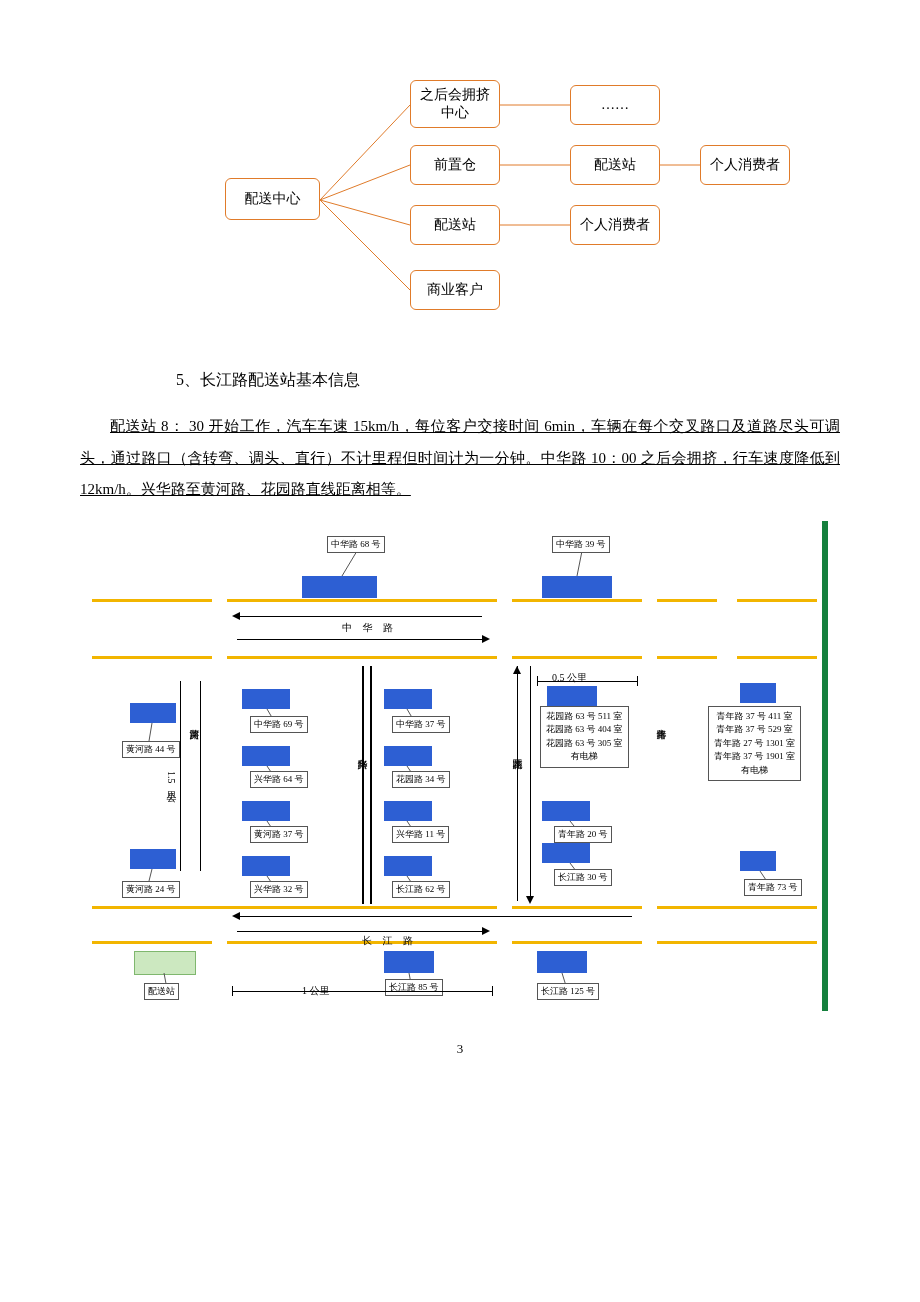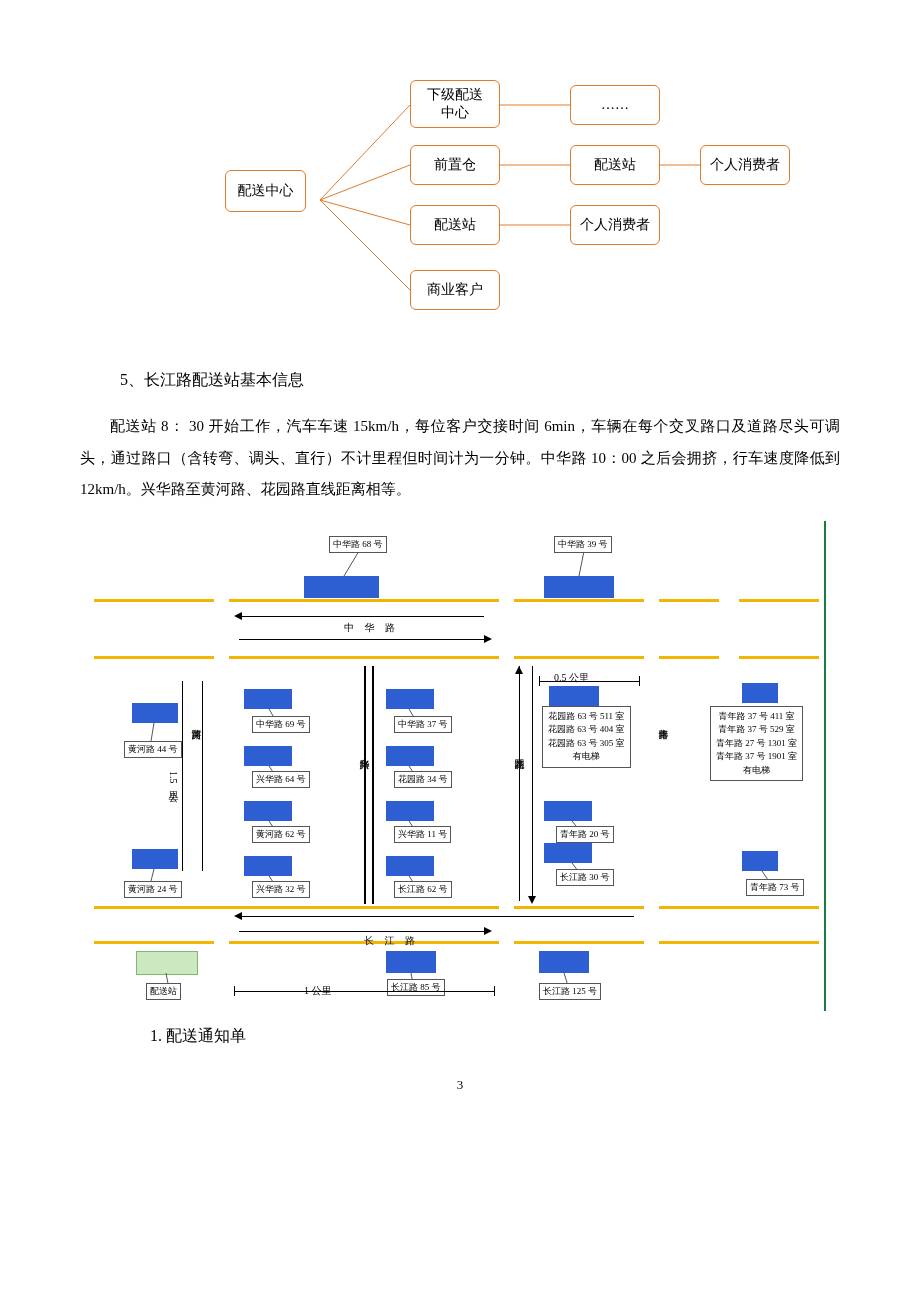--- a/index.html
+++ b/index.html
@@ -36,36 +36,37 @@
     box-sizing: border-box;
   }
   .tree svg {
     position: absolute;
     left: 0; top: 0;
     width: 700px; height: 280px;
     pointer-events: none;
   }
   .tree line { stroke: #e07b2a; stroke-width: 1; }
   
-  .h5 { margin: 10px 0 20px 60px; font-size: 16px; }
+  .h5 { margin: 10px 0 20px 116px; font-size: 16px; }
   .para {
     line-height: 2.1;
     font-size: 15px;
     margin: 0 20px 15px 20px;
     text-indent: 2em;
     text-align: justify;
+    text-decoration: underline;
   }
   
   .map {
     position: relative;
     width: 730px;
     height: 490px;
     margin: 0 auto 15px auto;
     font-size: 10px;
-    border-right: 2px solid #15803d;
+    border-right: 6px solid #15803d;
   }
   .map .lbl {
     position: absolute;
     border: 1px solid #555;
     background: #fff;
     padding: 1px 3px;
     font-size: 9px;
     white-space: nowrap;
   }
   .map .lbl-multi {
@@ -132,22 +133,22 @@
     <svg>
       <line x1="200" y1="140" x2="290" y2="45"></line>
       <line x1="200" y1="140" x2="290" y2="105"></line>
       <line x1="200" y1="140" x2="290" y2="165"></line>
       <line x1="200" y1="140" x2="290" y2="230"></line>
       <line x1="380" y1="45" x2="450" y2="45"></line>
       <line x1="380" y1="105" x2="450" y2="105"></line>
       <line x1="380" y1="165" x2="450" y2="165"></line>
       <line x1="540" y1="105" x2="580" y2="105"></line>
     </svg>
-    <div class="node" style="left:105px;top:110px;width:81px;height:42px">配送中心</div>
-    <div class="node" style="left:290px;top:20px;width:90px;height:48px;white-space:pre">下级配送
+    <div class="node" style="left:105px;top:118px;width:95px;height:42px">配送中心</div>
+    <div class="node" style="left:290px;top:20px;width:90px;height:48px;white-space:pre">之后会拥挤
 中心</div>
     <div class="node" style="left:290px;top:85px;width:90px;height:40px">前置仓</div>
     <div class="node" style="left:290px;top:145px;width:90px;height:40px">配送站</div>
     <div class="node" style="left:290px;top:210px;width:90px;height:40px">商业客户</div>
     <div class="node" style="left:450px;top:25px;width:90px;height:40px">……</div>
     <div class="node" style="left:450px;top:85px;width:90px;height:40px">配送站</div>
     <div class="node" style="left:450px;top:145px;width:90px;height:40px">个人消费者</div>
     <div class="node" style="left:580px;top:85px;width:90px;height:40px">个人消费者</div>
   </div>
 
@@ -263,21 +264,21 @@
     <div class="lbl" style="left:235px;top:15px">中华路 68 号</div>
     <div class="lbl" style="left:460px;top:15px">中华路 39 号</div>
 
     <div class="lbl" style="left:30px;top:220px">黄河路 44 号</div>
     <div class="lbl" style="left:30px;top:360px">黄河路 24 号</div>
 
     <div class="lbl" style="left:158px;top:195px">中华路 69 号</div>
     <div class="lbl" style="left:300px;top:195px">中华路 37 号</div>
     <div class="lbl" style="left:158px;top:250px">兴华路 64 号</div>
     <div class="lbl" style="left:300px;top:250px">花园路 34 号</div>
-    <div class="lbl" style="left:158px;top:305px">黄河路 62 号</div>
+    <div class="lbl" style="left:158px;top:305px">黄河路 37 号</div>
     <div class="lbl" style="left:300px;top:305px">兴华路 11 号</div>
     <div class="lbl" style="left:462px;top:305px">青年路 20 号</div>
     <div class="lbl" style="left:158px;top:360px">兴华路 32 号</div>
     <div class="lbl" style="left:300px;top:360px">长江路 62 号</div>
     <div class="lbl" style="left:462px;top:348px">长江路 30 号</div>
     <div class="lbl" style="left:652px;top:358px">青年路 73 号</div>
 
     <div class="lbl" style="left:52px;top:462px">配送站</div>
     <div class="lbl" style="left:293px;top:458px">长江路 85 号</div>
     <div class="lbl" style="left:445px;top:462px">长江路 125 号</div>
@@ -305,16 +306,15 @@
 
     <div class="arrow-line" style="left:140px;top:470px;width:260px;height:1px"></div>
     <div class="arrow-line" style="left:140px;top:465px;width:1px;height:10px"></div>
     <div class="arrow-line" style="left:400px;top:465px;width:1px;height:10px"></div>
 
     <div class="arrow-line" style="left:445px;top:160px;width:100px;height:1px"></div>
     <div class="arrow-line" style="left:445px;top:155px;width:1px;height:10px"></div>
     <div class="arrow-line" style="left:545px;top:155px;width:1px;height:10px"></div>
   </div>
 
-  <div class="h3b">1. 配送通知单</div>
 
   <div class="pgnum">3</div>
 </div>
 
 </body></html>

